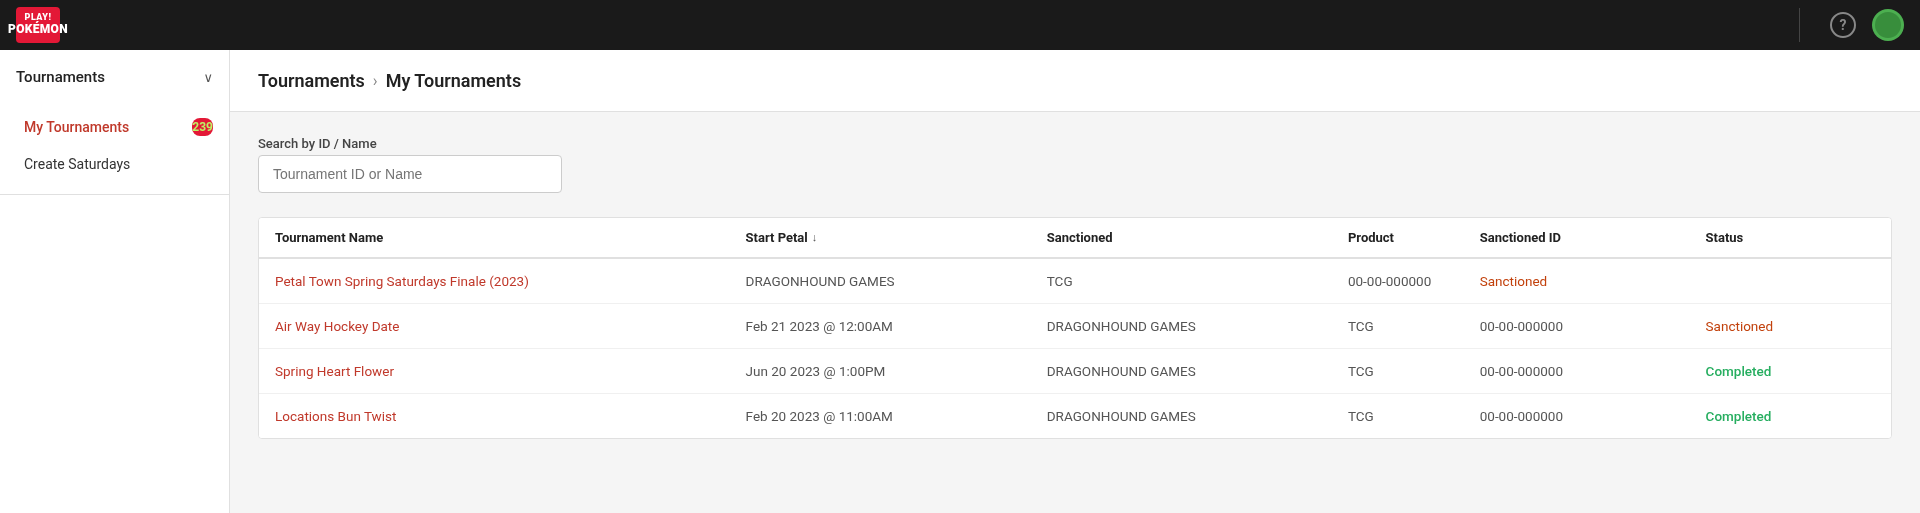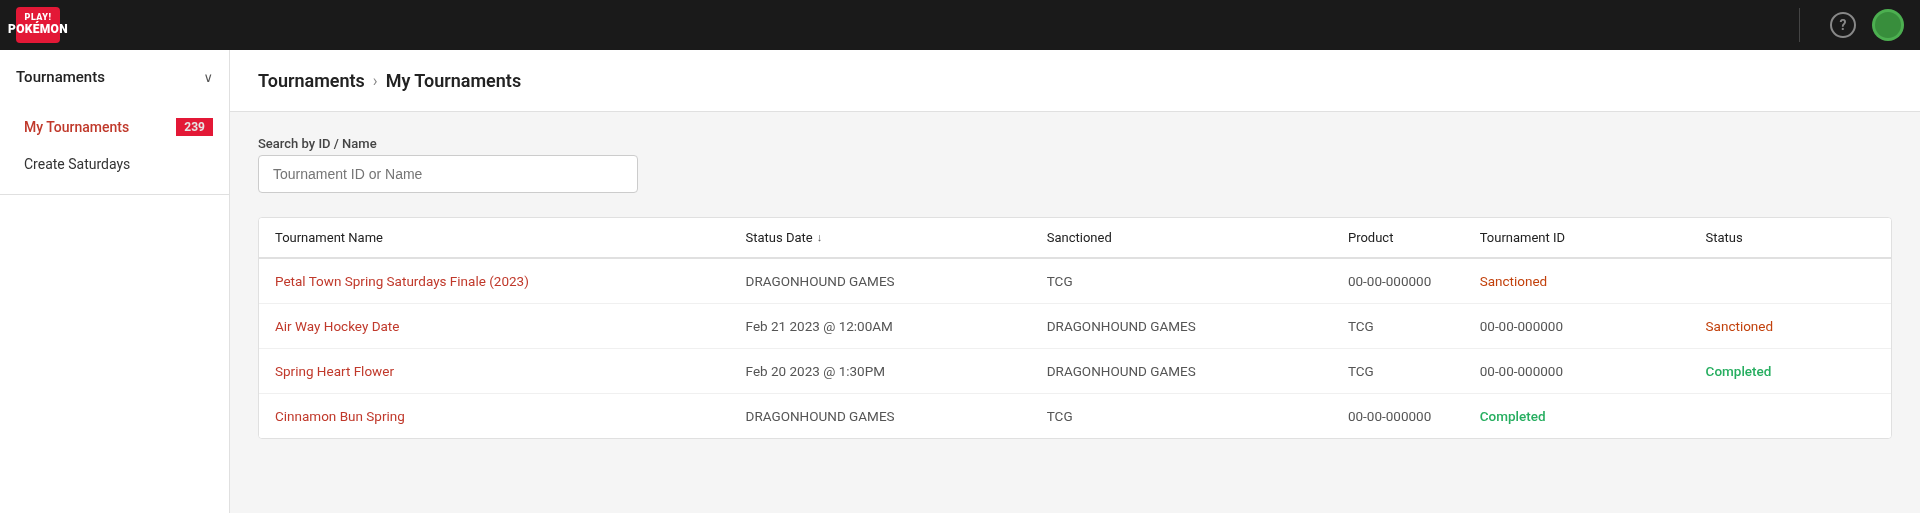--- a/index.html
+++ b/index.html
@@ -125,23 +125,23 @@
     .sidebar-nav-item.active .sidebar-nav-label {
       color: #c0392b;
       font-weight: 500;
     }
     .sidebar-nav-label {
       color: #333;
       font-size: 14px;
     }
     .badge {
       background: #e31836;
-      color: #e5e5e5;
-      border-radius: 0;
-      padding: 2px 8px;
+      color: #bef264;
+      border-radius: 8px;
+      padding: 2px 0;
       font-size: 12px;
       font-weight: bold;
     }
 
     
     .main-content {
       flex: 1;
       background: #f5f5f5;
       overflow-y: auto;
     }
@@ -176,21 +176,21 @@
     .search-section {
       margin-bottom: 24px;
     }
     .search-label {
       font-size: 13px;
       color: #444;
       margin-bottom: 4px;
       font-weight: 500;
     }
     .search-input {
-      width: 380px;
+      width: 304px;
       padding: 10px 14px;
       border: 1px solid #ccc;
       border-radius: 4px;
       font-size: 14px;
       color: #ef4444;
       outline: none;
       background: #fff;
     }
 
     
@@ -203,21 +203,21 @@
     }
     .table-header {
       display: grid;
       grid-template-columns: 2.5fr 1.6fr 1.6fr 0.7fr 1.2fr 0.9fr;
       padding: 12px 16px;
       background: #fff;
       border-bottom: 2px solid #e0e0e0;
     }
     .th {
       font-size: 13px;
-      font-weight: 400;
+      font-weight: 700;
       color: #222;
       display: flex;
       align-items: center;
       gap: 4px;
     }
     .sort-arrow {
       font-size: 11px;
       color: #555;
     }
     .table-row {
@@ -303,31 +303,31 @@
         <div class="search-label">Search by ID / Name</div>
         <input class="search-input" type="text" placeholder="Tournament ID or Name" style="">
       </div>
 
       <div class="tournaments-table">
         <div class="table-header">
           <div class="th">
             <span>Tournament Name</span>
           </div>
           <div class="th">
-            <span>Status Date</span>
+            <span>Start Petal</span>
             <span class="sort-arrow">↓</span>
           </div>
           <div class="th">
             <span>Sanctioned</span>
           </div>
           <div class="th">
             <span>Product</span>
           </div>
           <div class="th">
-            <span>Tournament ID</span>
+            <span>Sanctioned ID</span>
           </div>
           <div class="th">
             <span>Status</span>
           </div>
         </div>
 
         <div id="table-body">
             <div class="table-row">
       <div class="td link">Petal Town Spring Saturdays Finale (2023)</div>
       <div class="td muted">DRAGONHOUND GAMES</div>
@@ -338,28 +338,29 @@
             <div class="table-row">
       <div class="td link">Air Way Hockey Date</div>
       <div class="td muted">Feb 21 2023 @ 12:00AM</div>
       <div class="td muted">DRAGONHOUND GAMES</div>
       <div class="td muted">TCG</div>
       <div class="td muted">00-00-000000</div>
       <div class="td status-sanctioned">Sanctioned</div>
     </div>
             <div class="table-row">
       <div class="td link">Spring Heart Flower</div>
-      <div class="td muted">Feb 20 2023 @ 1:30PM</div>
+      <div class="td muted">Jun 20 2023 @ 1:00PM</div>
       <div class="td muted">DRAGONHOUND GAMES</div>
       <div class="td muted">TCG</div>
       <div class="td muted">00-00-000000</div>
       <div class="td status-completed">Completed</div>
     </div>
             <div class="table-row">
-      <div class="td link">Cinnamon Bun Spring</div>
+      <div class="td link">Locations Bun Twist</div>
+      <div class="td muted">Feb 20 2023 @ 11:00AM</div>
       <div class="td muted">DRAGONHOUND GAMES</div>
       <div class="td muted">TCG</div>
       <div class="td muted">00-00-000000</div>
       <div class="td status-completed">Completed</div>
     </div>
           </div>
       </div>
 
     </div>
   </main>

